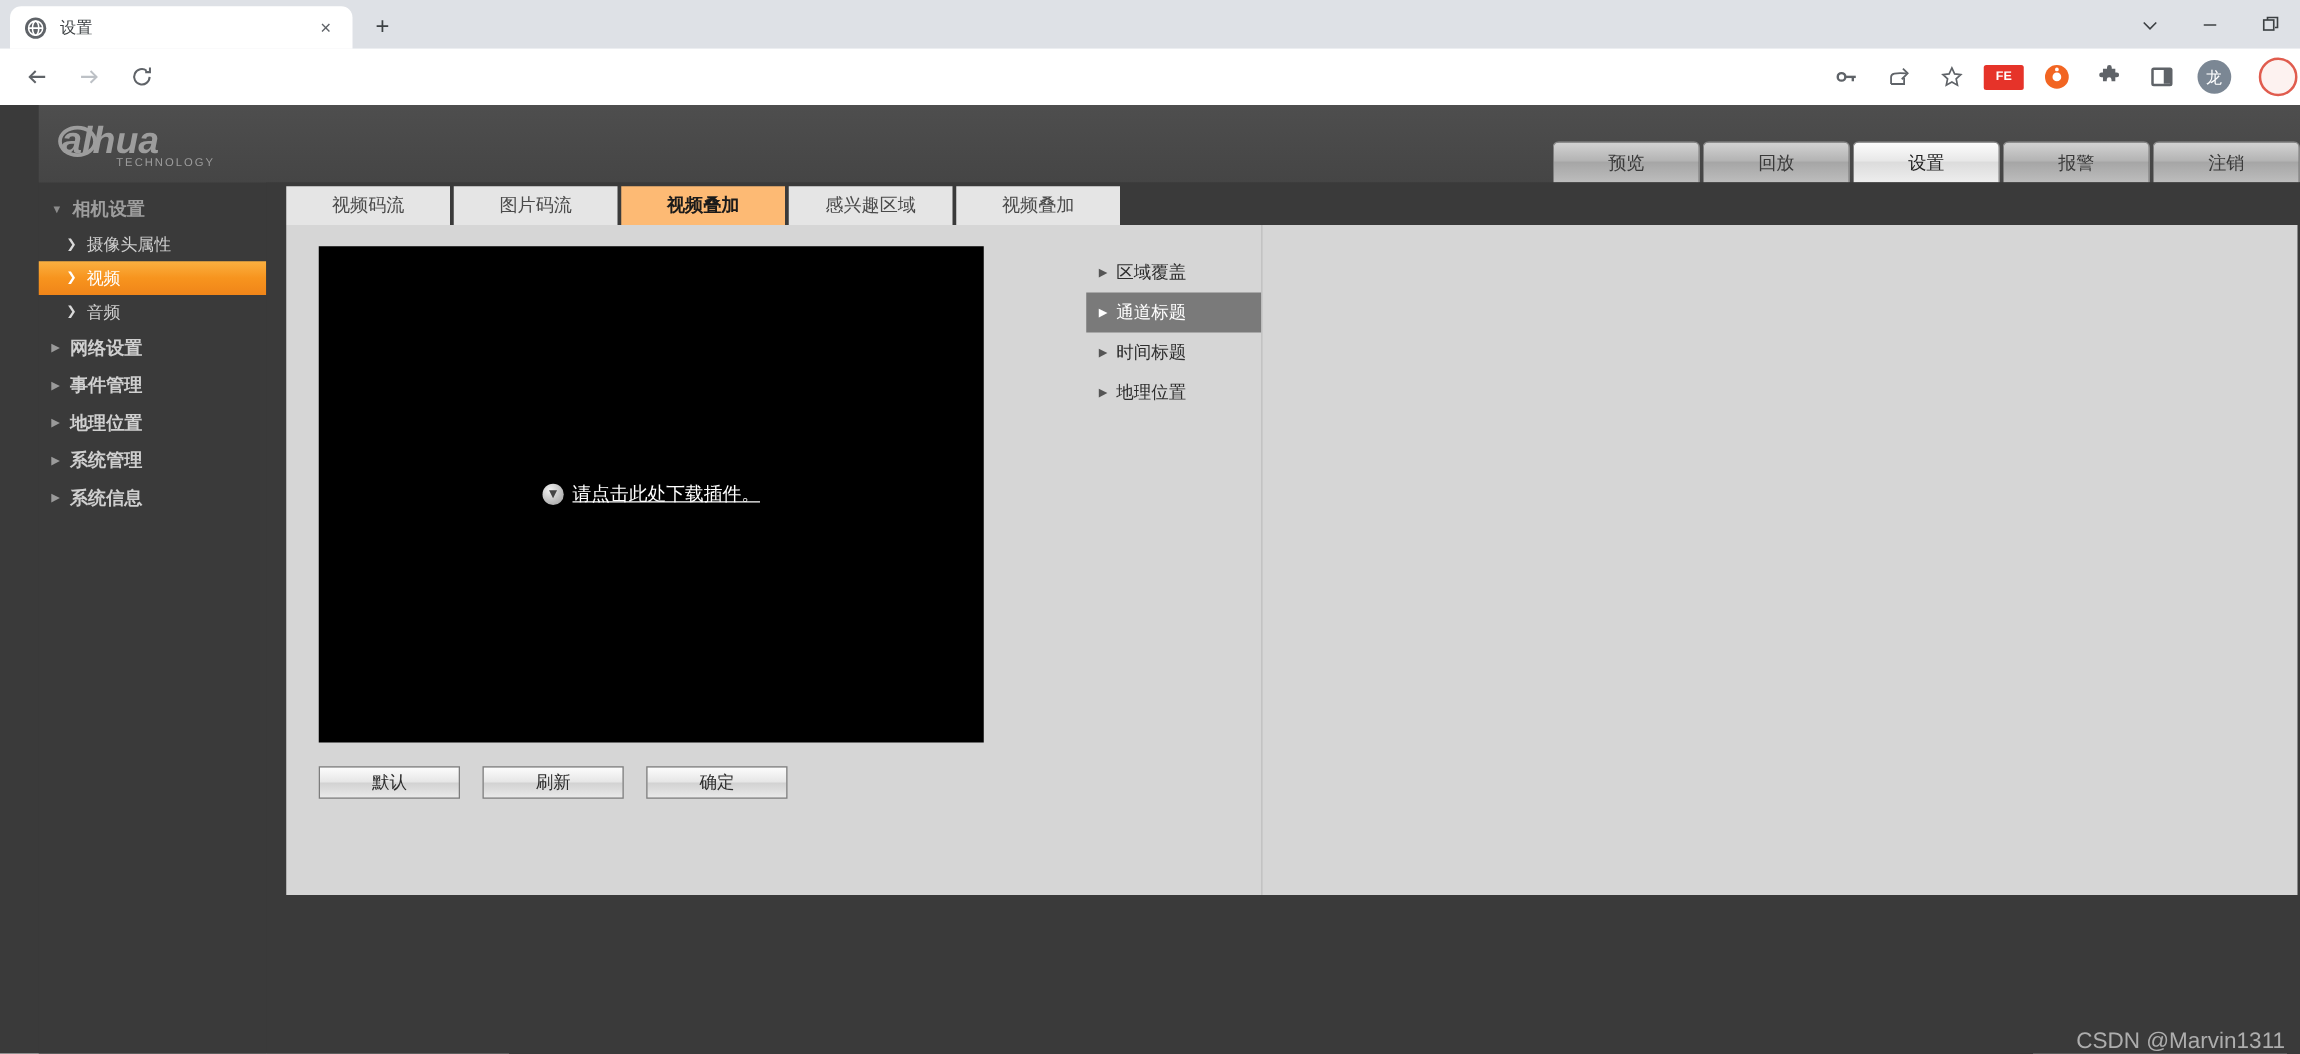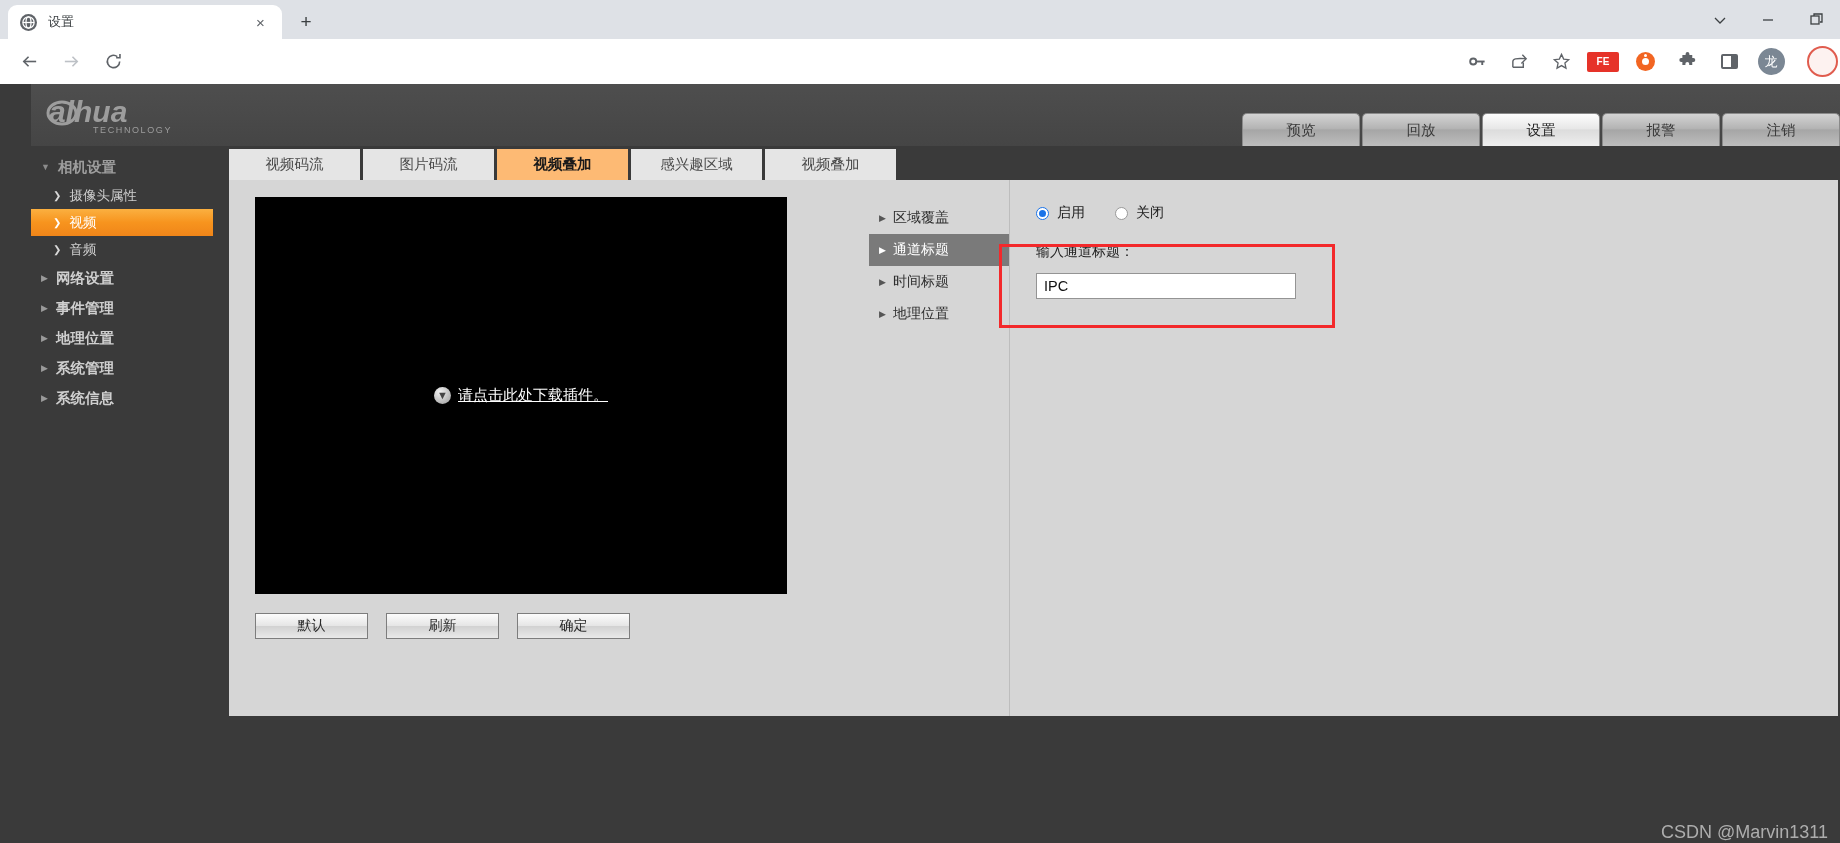--- a/index.html
+++ b/index.html
@@ -471,37 +471,20 @@
               <span>时间标题</span>
             </div>
             <div class="mid-item">
               <span class="caret">▶</span>
               <span>地理位置</span>
             </div>
           </div>
 
           <div class="divider"></div>
 
-          <div class="right-col">
-            <div class="radio-row">
-              <div class="radio-item">
-                <span class="radio checked"></span>
-                <span>启用</span>
-              </div>
-              <div class="radio-item">
-                <span class="radio"></span>
-                <span>关闭</span>
-              </div>
-            </div>
-
-            <div class="field-label">输入通道标题：</div>
-            <div class="text-input">IPC</div>
-
-            <div class="annot-box"></div>
-          </div>
 
         </div>
       </div>
     </div>
 
     <div class="watermark">CSDN @Marvin1311</div>
   </div>
 </div>
 
 </body></html>

